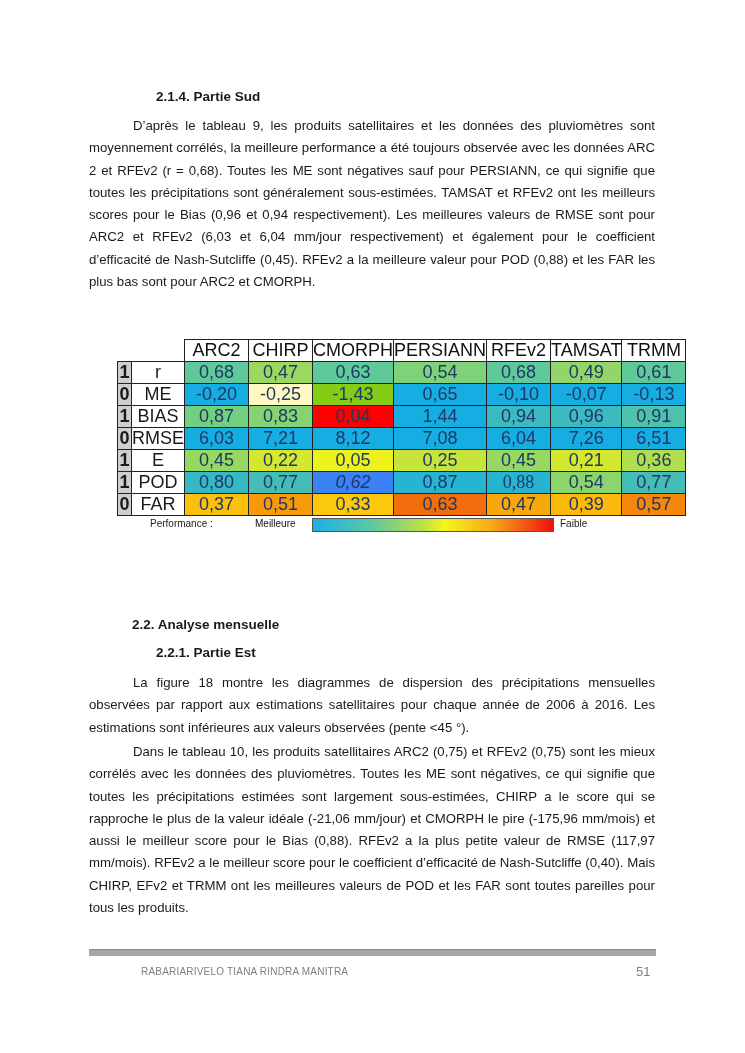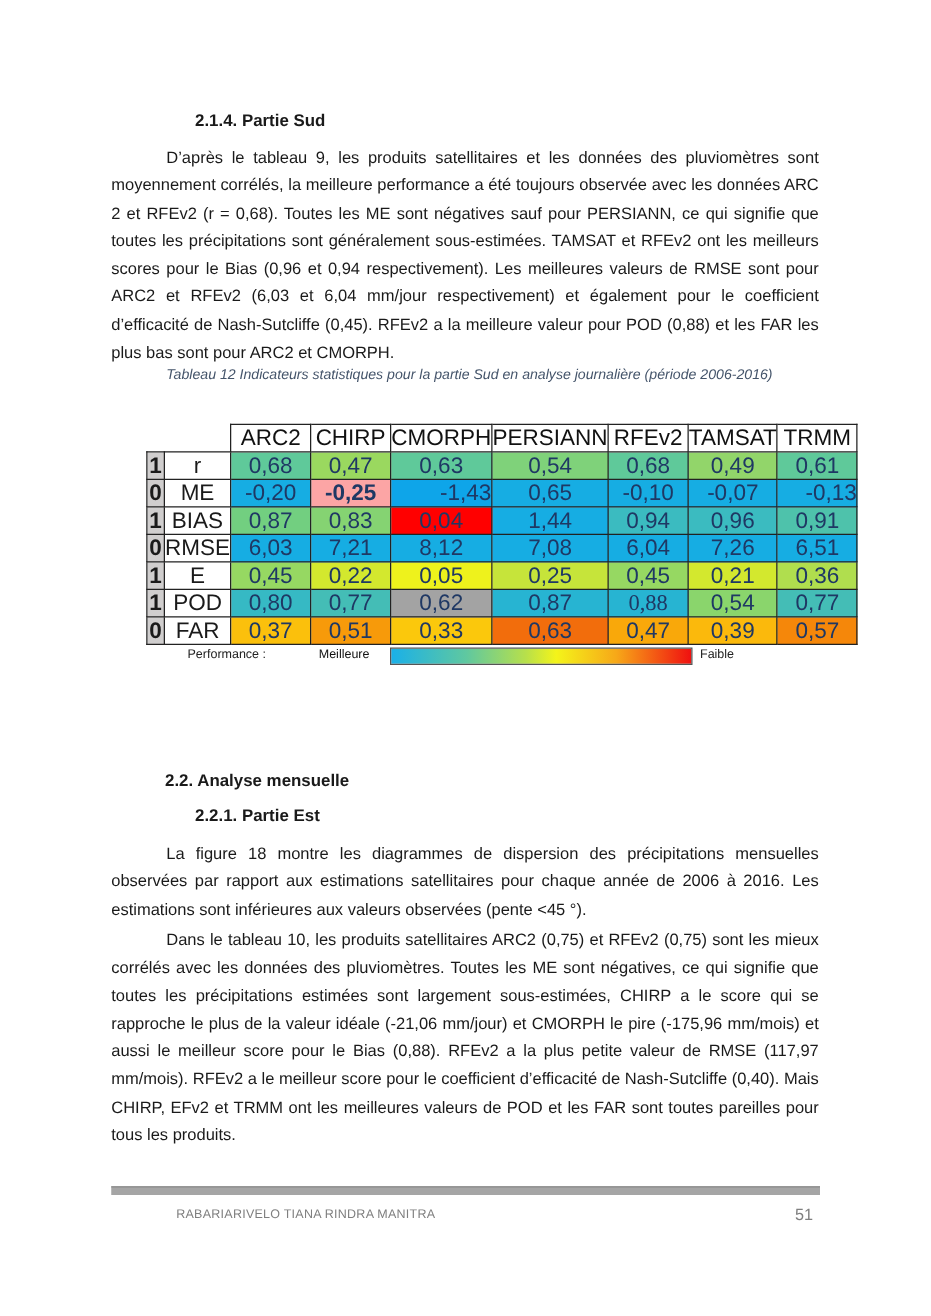--- a/index.html
+++ b/index.html
@@ -37,21 +37,20 @@
 </style>
 </head>
 <body>
 
 <div class="page">
 
   <div class="h3">2.1.4.   Partie Sud</div>
 
   <p class="para" style="top:115px;">D’après le tableau 9, les produits satellitaires et les données des pluviomètres sont moyennement corrélés, la meilleure performance a été toujours observée avec les données ARC 2 et RFEv2 (r = 0,68). Toutes les ME sont négatives sauf pour PERSIANN, ce qui signifie que toutes les précipitations sont généralement sous-estimées. TAMSAT et RFEv2 ont les meilleurs scores pour le Bias (0,96 et 0,94 respectivement). Les meilleures valeurs de RMSE sont pour ARC2 et RFEv2 (6,03 et 6,04 mm/jour respectivement) et également pour le coefficient d’efficacité de Nash-Sutcliffe (0,45). RFEv2 a la meilleure valeur pour POD (0,88) et les FAR les plus bas sont pour ARC2 et CMORPH.</p>
 
-  <div class="caption">Tableau 12 Indicateurs statistiques pour la partie Sud en analyse journalière (période 2006-2016)</div>
 
   <table class="stats">
     <thead>
       <tr>
         <th class="blank" colspan="2"></th>
         <th class="col">ARC2</th>
         <th class="col">CHIRP</th>
         <th class="col">CMORPH</th>
         <th class="col persiann">PERSIANN</th>
         <th class="col">RFEv2</th>
@@ -68,26 +67,26 @@
           <td class="val" style="background: rgb(95, 201, 154);">0,63</td>
           <td class="val" style="background: rgb(127, 210, 122);">0,54</td>
           <td class="val" style="background: rgb(95, 201, 154);">0,68</td>
           <td class="val" style="background: rgb(146, 213, 106);">0,49</td>
           <td class="val" style="background: rgb(95, 201, 154);">0,61</td>
         </tr>
         <tr>
           <td class="flag">0</td>
           <td class="ind">ME</td>
           <td class="val" style="background: rgb(22, 173, 227);">-0,20</td>
-          <td class="val" style="background: #fca5a5; font-weight: bold;">-0,25</td>
-          <td class="val" style="background: #0ea5e9; text-align: right;">-1,43</td>
+          <td class="val" style="background: #fef9c3;">-0,25</td>
+          <td class="val" style="background: #84cc16;">-1,43</td>
           <td class="val" style="background: rgb(22, 173, 227);">0,65</td>
           <td class="val" style="background: rgb(22, 173, 227);">-0,10</td>
           <td class="val" style="background: rgb(22, 173, 227); text-align: center;">-0,07</td>
-          <td class="val" style="background: rgb(22, 173, 227); text-align: right;">-0,13</td>
+          <td class="val" style="background: rgb(22, 173, 227);">-0,13</td>
         </tr>
         <tr>
           <td class="flag">1</td>
           <td class="ind">BIAS</td>
           <td class="val" style="background: rgb(114, 207, 128);">0,87</td>
           <td class="val" style="background: rgb(133, 211, 114);">0,83</td>
           <td class="val" style="background: rgb(255, 0, 0);">0,04</td>
           <td class="val" style="background: rgb(22, 173, 227);">1,44</td>
           <td class="val" style="background: rgb(59, 187, 192);">0,94</td>
           <td class="val" style="background: rgb(59, 187, 192);">0,96</td>
@@ -113,21 +112,21 @@
           <td class="val" style="background: rgb(198, 228, 58);">0,25</td>
           <td class="val" style="background: rgb(150, 216, 98);">0,45</td>
           <td class="val" style="background: rgb(211, 232, 46);">0,21</td>
           <td class="val" style="background: rgb(176, 222, 78);">0,36</td>
         </tr>
         <tr>
           <td class="flag">1</td>
           <td class="ind">POD</td>
           <td class="val" style="background: rgb(54, 185, 196);">0,80</td>
           <td class="val" style="background: rgb(68, 189, 182);">0,77</td>
-          <td class="val" style="background: #a3a3a3;">0,62</td>
+          <td class="val" style="background: #3b82f6; font-style: italic;">0,62</td>
           <td class="val" style="background: rgb(39, 180, 210);">0,87</td>
           <td class="val" style="background: rgb(39, 180, 210); font-family: Liberation Serif, serif;">0,88</td>
           <td class="val" style="background: rgb(138, 213, 108);">0,54</td>
           <td class="val" style="background: rgb(68, 189, 182);">0,77</td>
         </tr>
         <tr>
           <td class="flag">0</td>
           <td class="ind">FAR</td>
           <td class="val" style="background: rgb(251, 192, 12);">0,37</td>
           <td class="val" style="background: rgb(247, 154, 10);">0,51</td>

